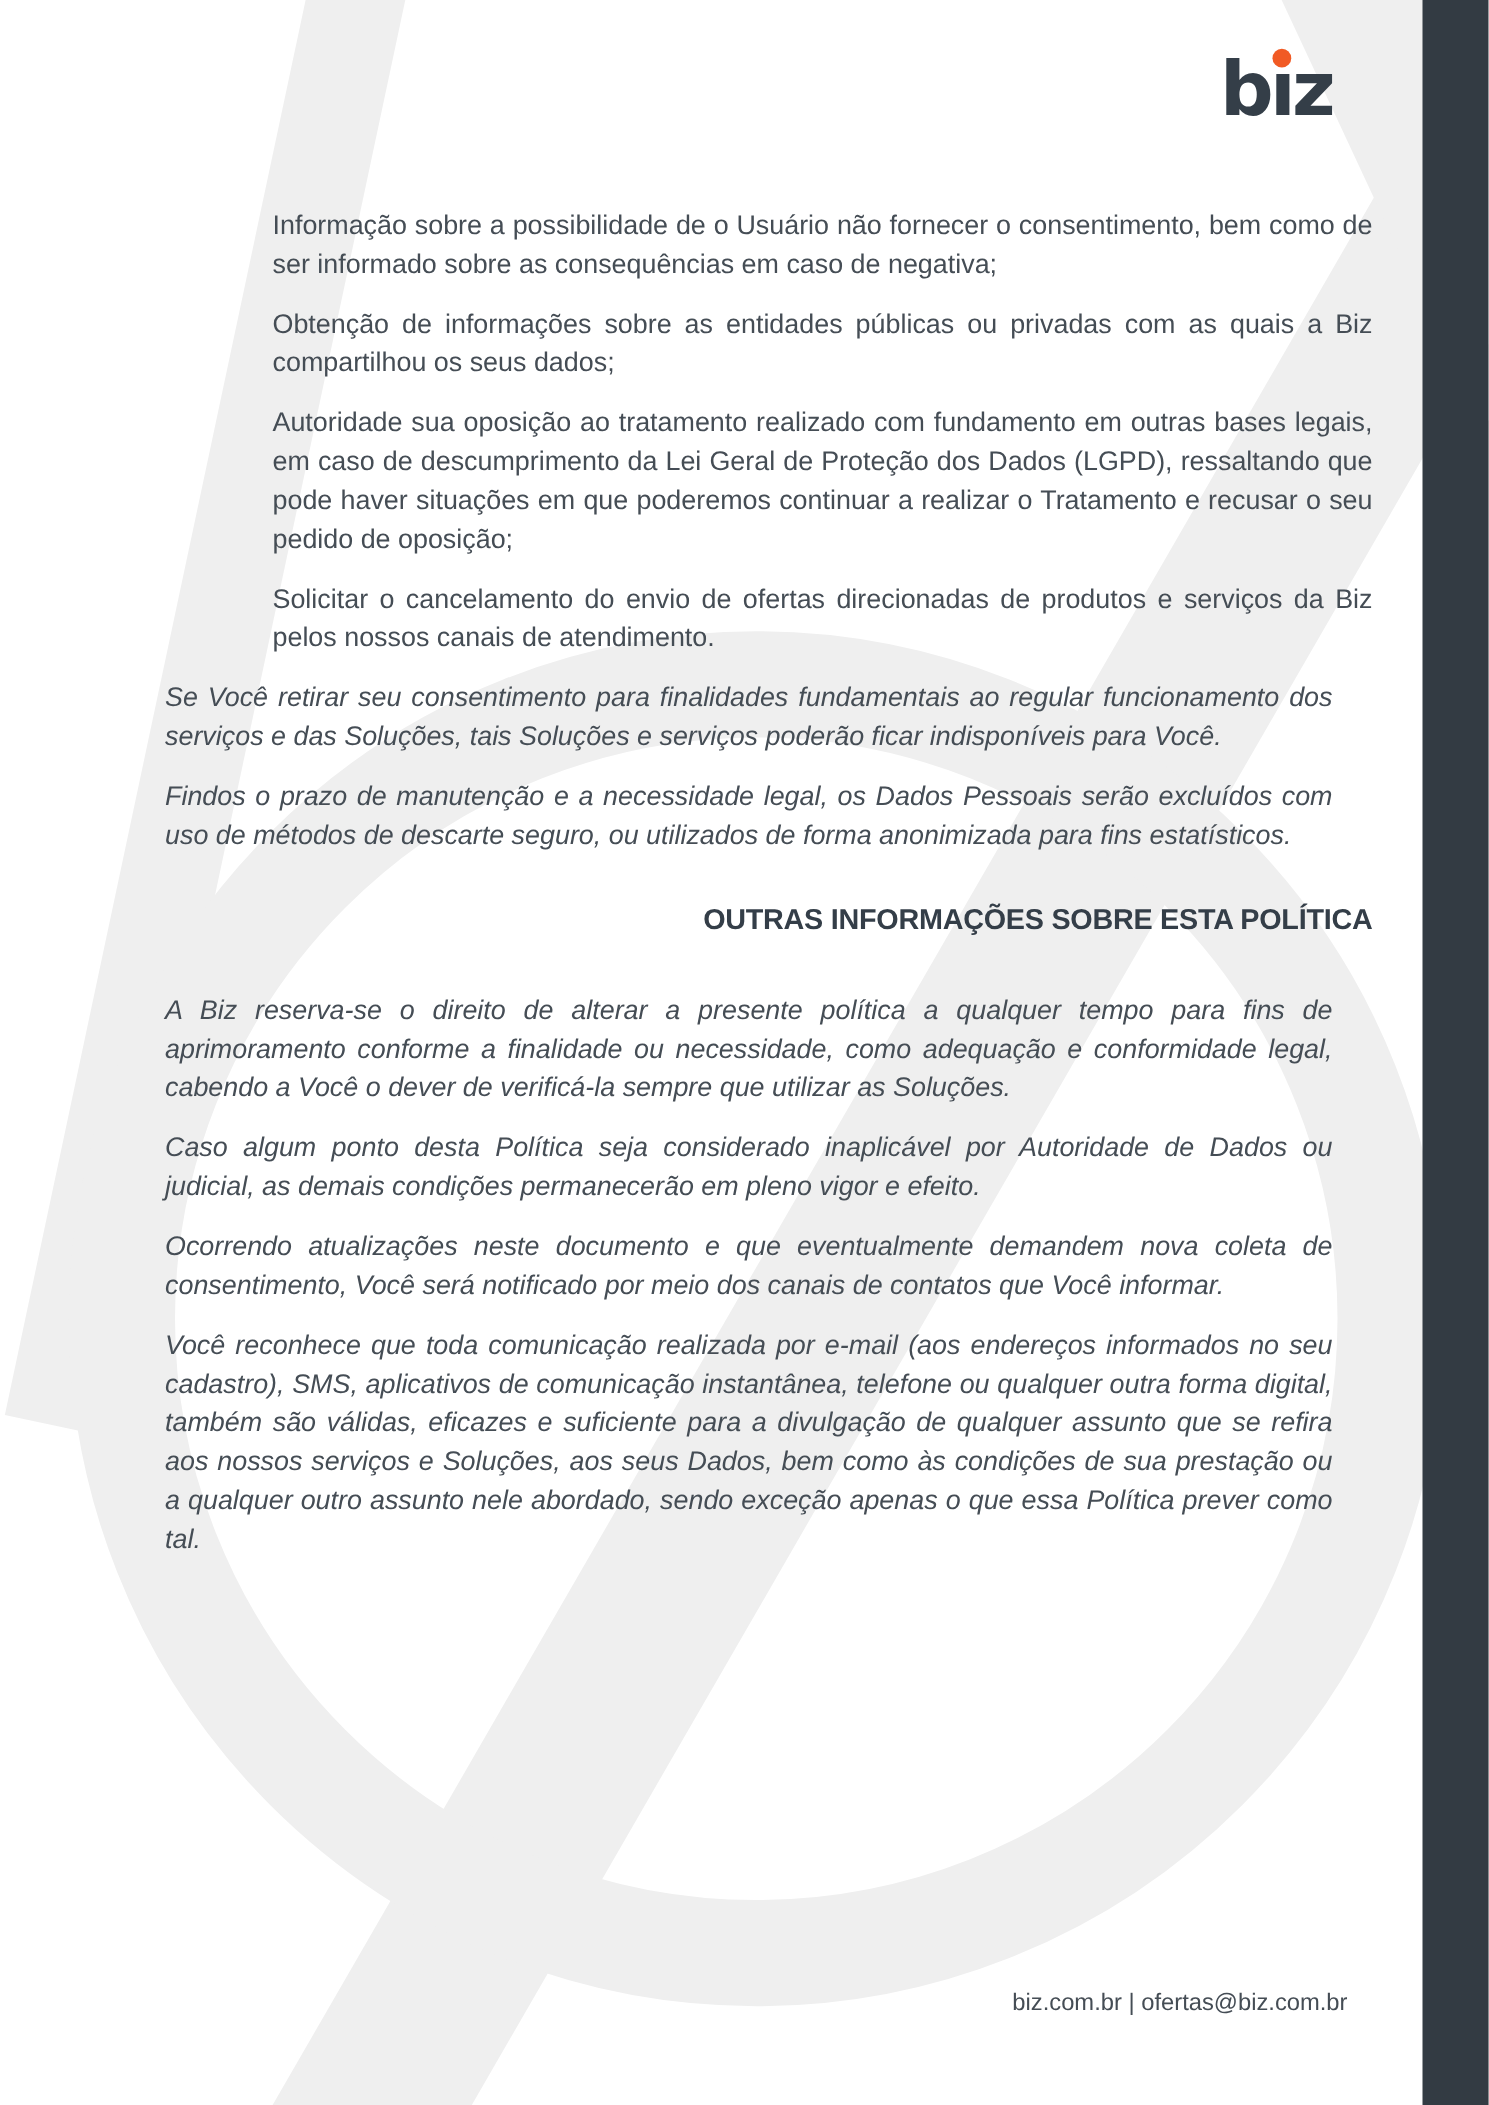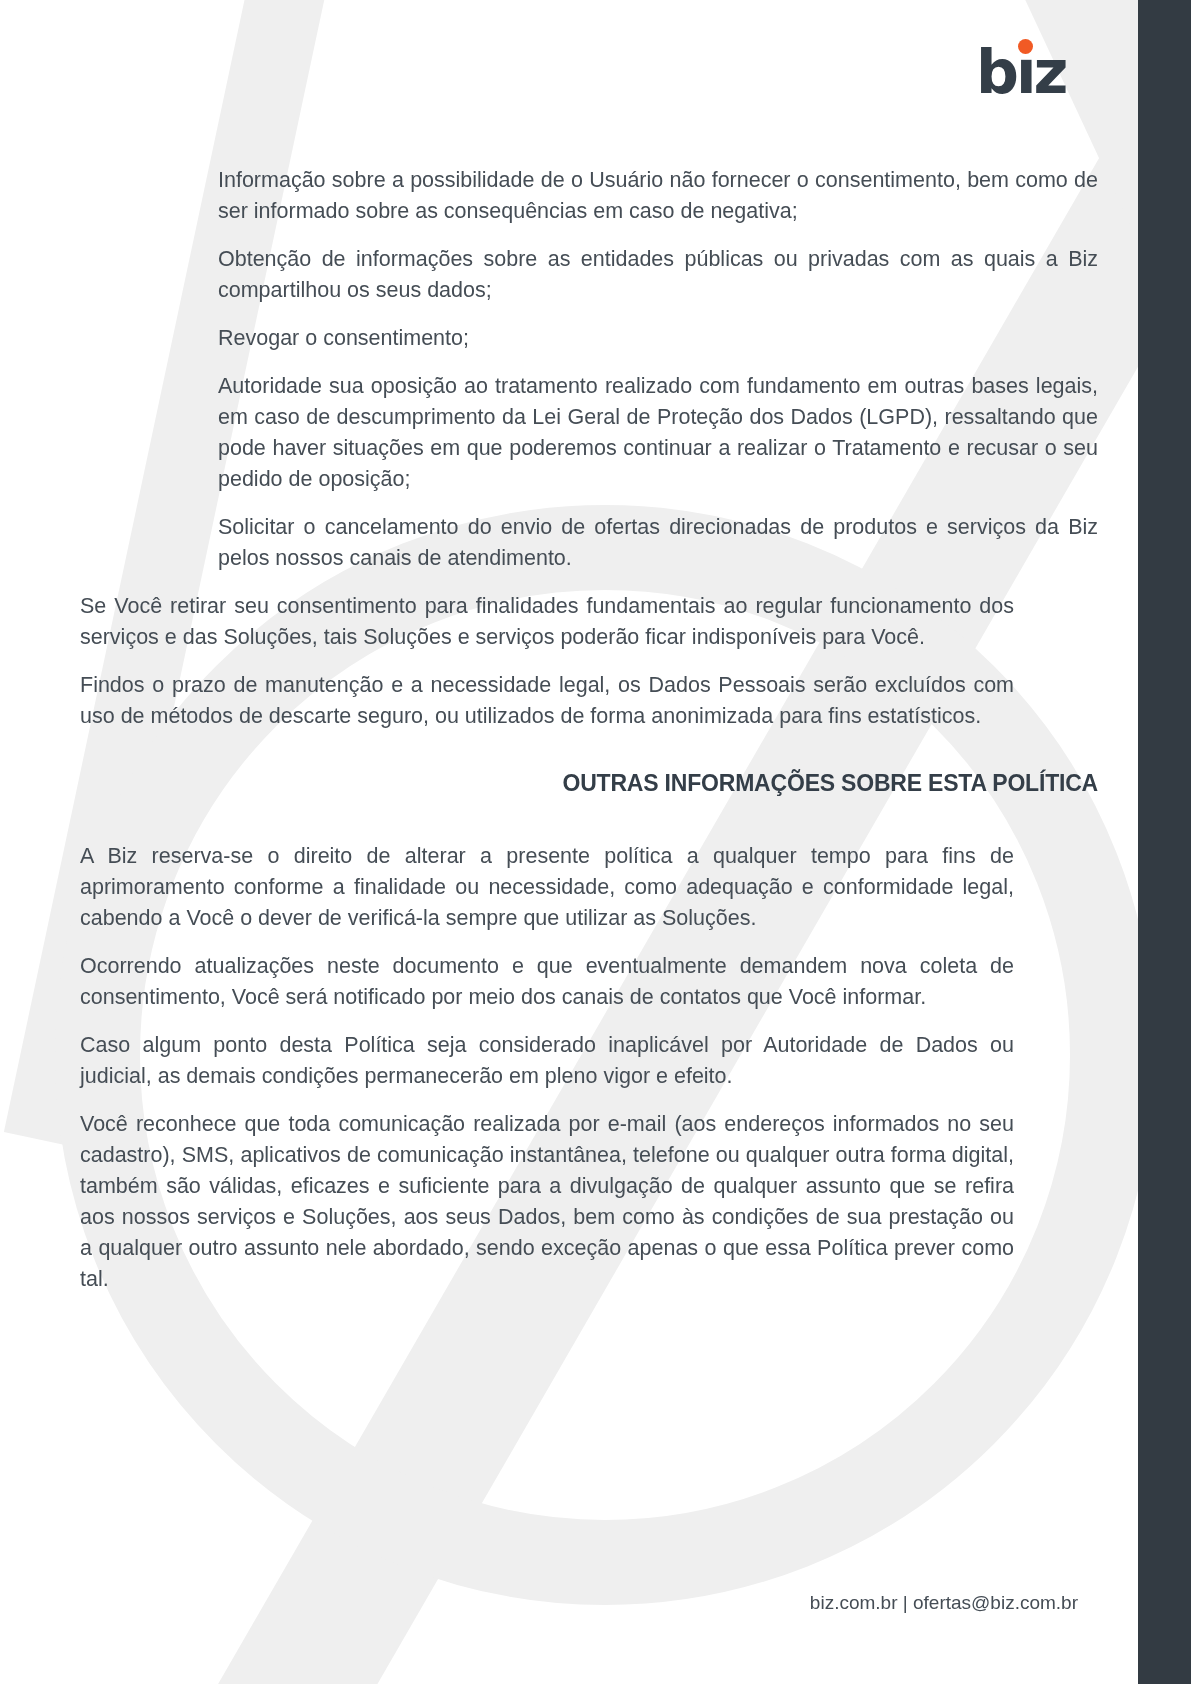--- a/index.html
+++ b/index.html
@@ -66,21 +66,21 @@
     background:var(--accent);
   }
   
   .content{
     position:relative;z-index:2;
     padding-top:165px;
     font-size:21.5px;line-height:31px;
     text-align:justify;
   }
   .li{margin-left:198px;width:880px;margin-bottom:17px;}
-  .para{margin-left:60px;width:934px;margin-bottom:17px;}
+  .para{margin-left:112px;width:934px;margin-bottom:17px;font-style:italic;}
   .section-heading{
     margin-left:88px;width:990px;
     margin-top:36px;margin-bottom:42px;
     font-size:23px;font-weight:bold;letter-spacing:-0.2px;
     color:var(--heading-ink);
     text-align:right;
   }
   
   .footer{
     position:absolute;z-index:4;
@@ -102,30 +102,29 @@
   <div class="side-strip"></div>
 
   <div class="logo">
     <span class="logo-text">bız</span>
     <span class="logo-dot"></span>
   </div>
 
   <div class="content">
     <p class="li">Informação sobre a possibilidade de o Usuário não fornecer o consentimento, bem como de ser informado sobre as consequências em caso de negativa;</p>
     <p class="li">Obtenção de informações sobre as entidades públicas ou privadas com as quais a Biz compartilhou os seus dados;</p>
-    <p class="li">Revogar o consentimento;</p>
     <p class="li">Autoridade sua oposição ao tratamento realizado com fundamento em outras bases legais, em caso de descumprimento da Lei Geral de Proteção dos Dados (LGPD), ressaltando que pode haver situações em que poderemos continuar a realizar o Tratamento e recusar o seu pedido de oposição;</p>
     <p class="li">Solicitar o cancelamento do envio de ofertas direcionadas de produtos e serviços da Biz pelos nossos canais de atendimento.</p>
 
     <p class="para">Se Você retirar seu consentimento para finalidades fundamentais ao regular funcionamento dos serviços e das Soluções, tais Soluções e serviços poderão ficar indisponíveis para Você.</p>
     <p class="para">Findos o prazo de manutenção e a necessidade legal, os Dados Pessoais serão excluídos com uso de métodos de descarte seguro, ou utilizados de forma anonimizada para fins estatísticos.</p>
 
     <h2 class="section-heading">OUTRAS INFORMAÇÕES SOBRE ESTA POLÍTICA</h2>
 
     <p class="para">A Biz reserva-se o direito de alterar a presente política a qualquer tempo para fins de aprimoramento conforme a finalidade ou necessidade, como adequação e conformidade legal, cabendo a Você o dever de verificá-la sempre que utilizar as Soluções.</p>
+    <p class="para">Caso algum ponto desta Política seja considerado inaplicável por Autoridade de Dados ou judicial, as demais condições permanecerão em pleno vigor e efeito.</p>
     <p class="para">Ocorrendo atualizações neste documento e que eventualmente demandem nova coleta de consentimento, Você será notificado por meio dos canais de contatos que Você informar.</p>
-    <p class="para">Caso algum ponto desta Política seja considerado inaplicável por Autoridade de Dados ou judicial, as demais condições permanecerão em pleno vigor e efeito.</p>
     <p class="para">Você reconhece que toda comunicação realizada por e-mail (aos endereços informados no seu cadastro), SMS, aplicativos de comunicação instantânea, telefone ou qualquer outra forma digital, também são válidas, eficazes e suficiente para a divulgação de qualquer assunto que se refira aos nossos serviços e Soluções, aos seus Dados, bem como às condições de sua prestação ou a qualquer outro assunto nele abordado, sendo exceção apenas o que essa Política prever como tal.</p>
   </div>
 
   <div class="footer">biz.com.br | ofertas@biz.com.br</div>
 
 </div>
 
 </body></html>

